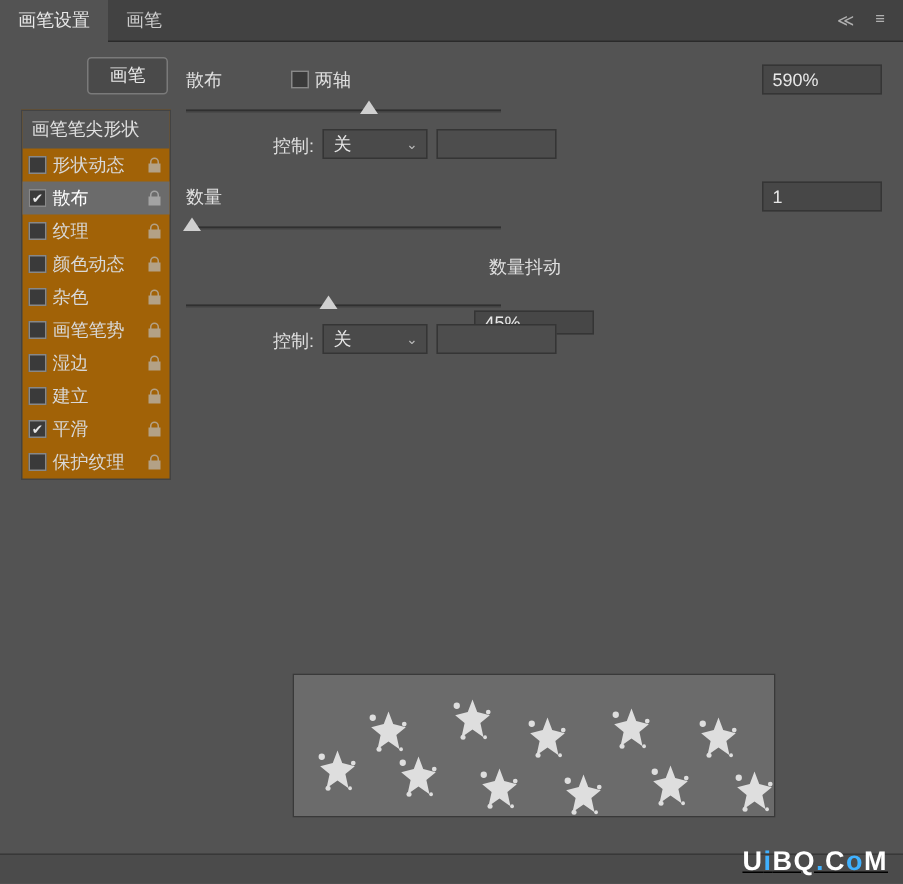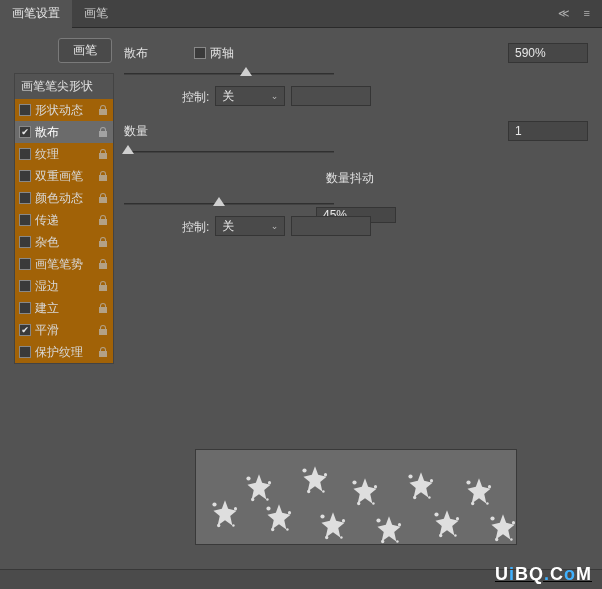--- a/index.html
+++ b/index.html
@@ -73,35 +73,21 @@
             </div>
             <div class="list-item">
               <span class="chk"></span>
               <span class="label">纹理</span>
               <svg class="lock" viewBox="0 0 12 12">
                 <path d="M3 5V4a3 3 0 016 0v1h1v6H2V5h1zm1 0h4V4a2 2 0 00-4 0v1z" fill="#bcbcbc"></path>
               </svg>
             </div>
             <div class="list-item">
               <span class="chk"></span>
-              <span class="label">双重画笔</span>
-              <svg class="lock" viewBox="0 0 12 12">
-                <path d="M3 5V4a3 3 0 016 0v1h1v6H2V5h1zm1 0h4V4a2 2 0 00-4 0v1z" fill="#bcbcbc"></path>
-              </svg>
-            </div>
-            <div class="list-item">
-              <span class="chk"></span>
               <span class="label">颜色动态</span>
-              <svg class="lock" viewBox="0 0 12 12">
-                <path d="M3 5V4a3 3 0 016 0v1h1v6H2V5h1zm1 0h4V4a2 2 0 00-4 0v1z" fill="#bcbcbc"></path>
-              </svg>
-            </div>
-            <div class="list-item">
-              <span class="chk"></span>
-              <span class="label">传递</span>
               <svg class="lock" viewBox="0 0 12 12">
                 <path d="M3 5V4a3 3 0 016 0v1h1v6H2V5h1zm1 0h4V4a2 2 0 00-4 0v1z" fill="#bcbcbc"></path>
               </svg>
             </div>
             <div class="list-item">
               <span class="chk"></span>
               <span class="label">杂色</span>
               <svg class="lock" viewBox="0 0 12 12">
                 <path d="M3 5V4a3 3 0 016 0v1h1v6H2V5h1zm1 0h4V4a2 2 0 00-4 0v1z" fill="#bcbcbc"></path>
               </svg>

